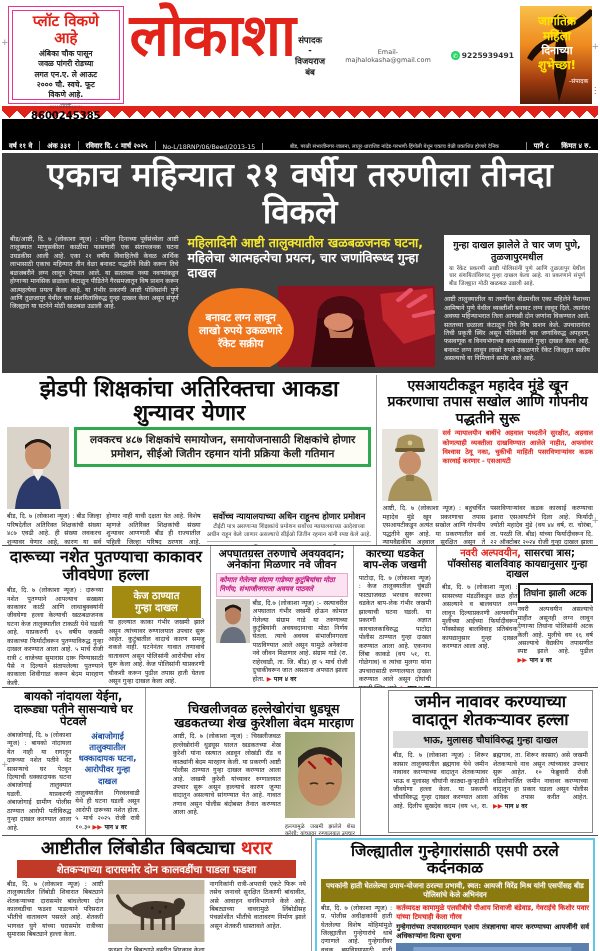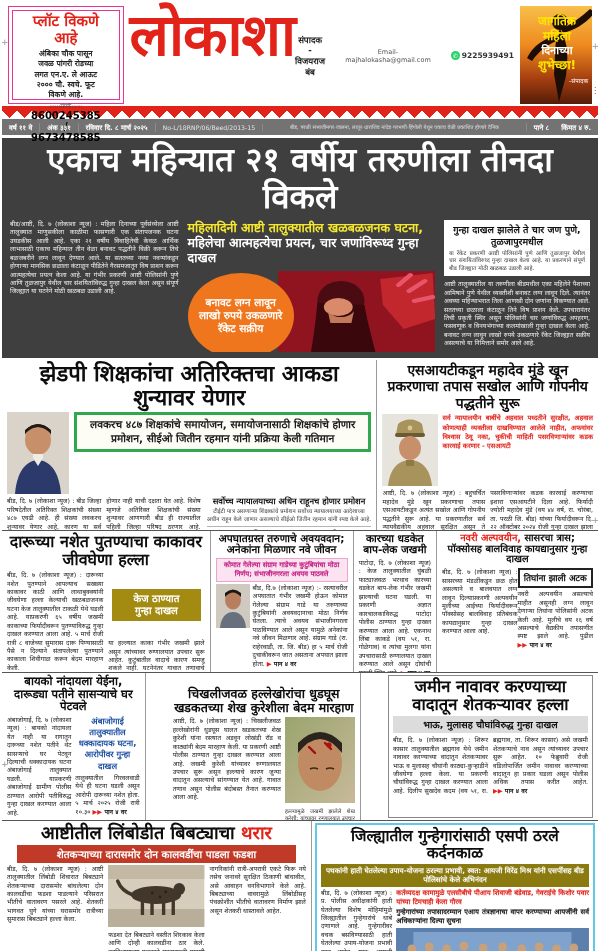--- a/index.html
+++ b/index.html
@@ -27,21 +27,21 @@
   .ad-right { width:140px; position:relative; overflow:hidden; color:#fff;
               background:linear-gradient(180deg,#f7c04a 0%,#ef8a1f 40%,#a33d10 75%,#541d08 100%); }
   .ad-right svg { position:absolute; left:0; bottom:0; }
   .ad-right-txt { position:absolute; right:4px; top:8px; text-align:center; width:62px; font-weight:bold; line-height:1.25; }
   .wd-y { color:#ffe600; font-size:12px; }
   .wd-w { color:#fff; font-size:11px; }
   .wd-sign { font-size:6px; font-weight:normal; margin-top:4px; text-align:right; }
   
   .tri { height:12px; margin:2px 2px 0 2px;
          background:conic-gradient(from -45deg at 50% 100%, #e2231a 0 90deg, transparent 90deg) 0 0/15px 12px repeat-x; }
-  .datebar { height:16px; margin:1px 2px 0 2px; background:#737373; color:#fff; display:flex; align-items:center; font-size:6.8px; }
+  .datebar { height:31px; margin:1px 2px 0 2px; background:#000000; color:#fff; display:flex; align-items:flex-end; font-size:6.8px; }
   .db-seg { padding:0 7px; border-right:1px solid #8a8a8a; white-space:nowrap; font-weight:bold; }
   .db-reg { font-size:6.2px; font-weight:normal; color:#e5e5e5; }
   .db-dist { flex:1; text-align:center; font-size:5.2px; border-right:1px solid #8a8a8a; padding:0 4px; color:#ddd; }
   .db-last { border-right:none; display:flex; gap:12px; }
   
   .lead { background:#3f3f3f; margin:3px 2px 0 2px; padding:4px 8px 6px 8px; color:#ececec; }
   .lead-h { color:#fff; font-weight:bold; font-size:33px; text-align:center; line-height:1.12; }
   .lead-c { display:flex; gap:9px; margin-top:4px; height:132px; overflow:hidden; }
   .bt { font-size:6.3px; line-height:1.34; text-align:justify; color:#1a1a1a; }
   .lead .bt { color:#ededed; }
@@ -89,24 +89,24 @@
   .sit-photo { width:56px; height:72px; flex:none; }
   .sit-red { font-size:6.6px; font-weight:bold; color:#e2231a; text-align:justify; line-height:1.4; }
   .sit-body { margin-top:3px; height:62px; overflow:hidden; }
   
   .row3 { height:142px; border-top:1px solid #555; }
   .a1 { width:35%; } .a2 { width:24%; } .a3 { width:14%; } .a4 { width:27%; }
   .a1-h { font-size:16px; }
   .a1-c { display:flex; gap:5px; margin-top:3px; }
   .a1-c > div { width:50%; }
   .goldbox { background:#a38b12; color:#fff; font-weight:bold; font-size:10px; line-height:1.2; text-align:center;
-             padding:4px 20px; margin:18px 4px; }
+             padding:4px 20px; margin:0 4px; }
   .a2-h { font-size:10.5px; }
   .pinkbox { background:#fbe3f1; border:1px solid #eaa6cd; color:#c2187e; font-weight:bold; font-size:6.8px;
-             text-align:center; padding:2px 3px; margin-top:2px; line-height:1.3; }
+             padding:2px 3px; margin-top:2px; line-height:1.3;font-style:italic; }
   .a2-c { display:flex; gap:3px; margin-top:2px; }
   .a2-photo { width:34px; height:44px; flex:none; }
   .a3-h { font-size:10.5px; }
   .a4-h { font-size:9.8px; }
   .a4-c { display:flex; gap:0; margin-top:3px; }
   .a4-c > div { width:50%; }
   .arrestbox { border:2px solid #222; font-weight:bold; font-size:8.8px; text-align:center; padding:2px; margin-bottom:2px; }
   
   .row4 { height:148px; border-top:1px solid #555;gap:22px; }
   .b1 { width:26%; } .b2 { width:35%; } .b3 { width:39%; }

